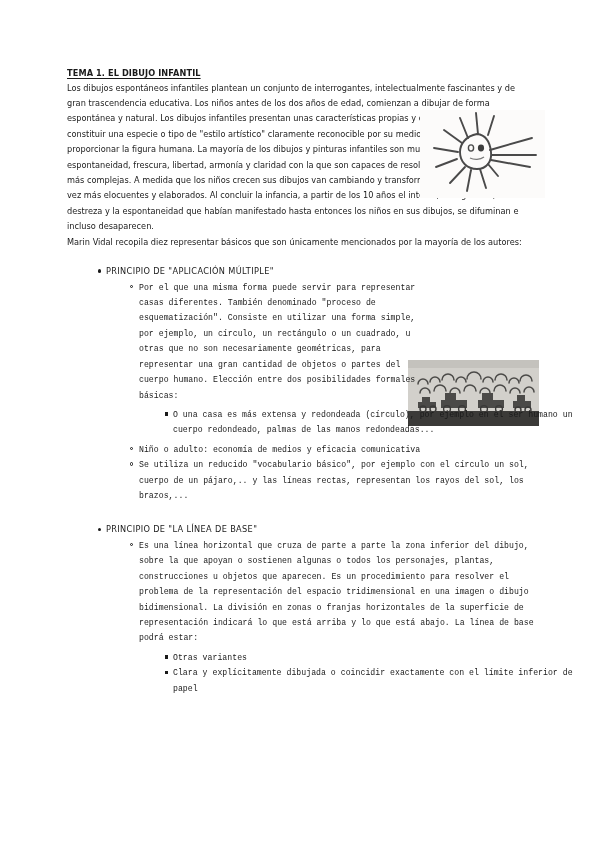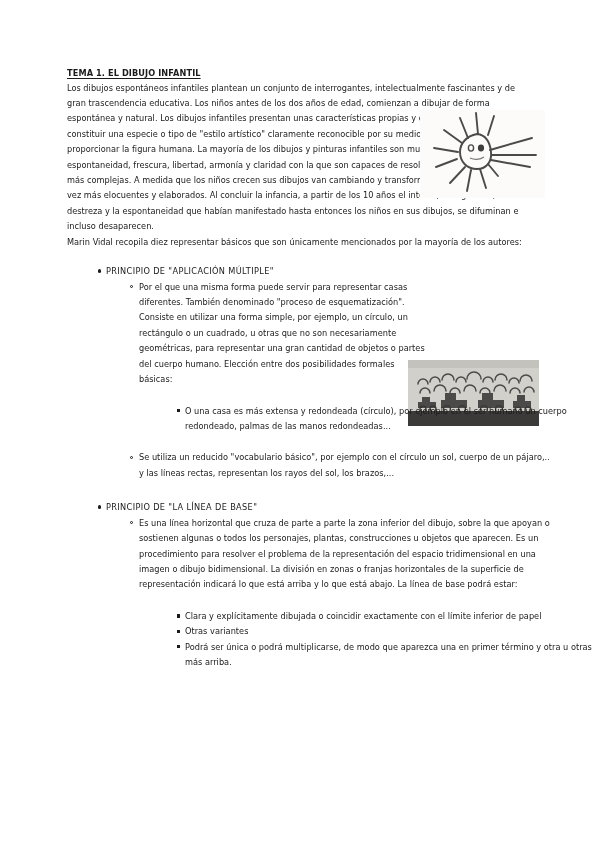--- a/index.html
+++ b/index.html
@@ -111,37 +111,38 @@
 
   ul.lvl2 {
     list-style: none;
     margin: 0;
     padding: 0;
   }
   ul.lvl2 > li.sub {
     position: relative;
     padding-left: 33px;
     margin: 0;
+    font-family: Liberation Mono, monospace;
   }
   ul.lvl2 > li.sub::before {
     content: "";
     position: absolute;
     left: 24px;
     top: 5.2px;
     width: 3.2px;
     height: 3.2px;
     border-radius: 50%;
     border: 0.8px solid #1a1a1a;
     background: transparent;
     box-sizing: border-box;
   }
 
   ul.lvl3 {
     list-style: none;
-    margin: 16px;
+    margin: 4px;
     padding: 0;
   }
   ul.lvl3 > li.subsub {
     position: relative;
     padding-left: 30px;
     margin: 0;
   }
   ul.lvl3 > li.subsub::before {
     content: "";
     position: absolute;
@@ -260,45 +261,45 @@
           <li class="sub">
             <p class="para narrow">Por el que una misma forma puede servir para representar casas diferentes. También denominado "proceso de esquematización". Consiste en utilizar una forma simple, por ejemplo, un círculo, un rectángulo o un cuadrado, u otras que no son necesariamente geométricas, para representar una gran cantidad de objetos o partes del cuerpo humano. Elección entre dos posibilidades formales básicas:</p>
 
             <ul class="lvl3">
               <li class="subsub">
                 <p class="para wide">O una casa es más extensa y redondeada (círculo), por ejemplo en el ser humano un cuerpo redondeado, palmas de las manos redondeadas...</p>
               </li>
             </ul>
           </li>
 
+          <li class="sub">
+            <p class="para wide-l2">Niño o adulto: economía de medios y eficacia comunicativa</p>
+          </li>
 
           <li class="sub">
             <p class="para wide-l2">Se utiliza un reducido "vocabulario básico", por ejemplo con el círculo un sol, cuerpo de un pájaro,.. y las líneas rectas, representan los rayos del sol, los brazos,...</p>
           </li>
         </ul>
       </li>
 
       <div class="gap-lg"></div>
 
       <li class="principle">
         <div class="principle-title">PRINCIPIO DE "LA LÍNEA DE BASE"</div>
 
         <ul class="lvl2">
           <li class="sub">
             <p class="para wide-l2">Es una línea horizontal que cruza de parte a parte la zona inferior del dibujo, sobre la que apoyan o sostienen algunas o todos los personajes, plantas, construcciones u objetos que aparecen. Es un procedimiento para resolver el problema de la representación del espacio tridimensional en una imagen o dibujo bidimensional. La división en zonas o franjas horizontales de la superficie de representación indicará lo que está arriba y lo que está abajo. La línea de base podrá estar:</p>
 
             <ul class="lvl3">
               <li class="subsub">
-                <p class="para wide">Clara y explícitamente dibujada o coincidir exactamente con el límite inferior de papel</p>
-              </li>
-              <li class="subsub">
                 <p class="para wide">Otras variantes</p>
               </li>
               <li class="subsub">
-                <p class="para wide">Podrá ser única o podrá multiplicarse, de modo que aparezca una en primer término y otra u otras más arriba.</p>
+                <p class="para wide">Clara y explícitamente dibujada o coincidir exactamente con el límite inferior de papel</p>
               </li>
             </ul>
           </li>
         </ul>
       </li>
 
     </ul>
   </div>
 </div>
 

